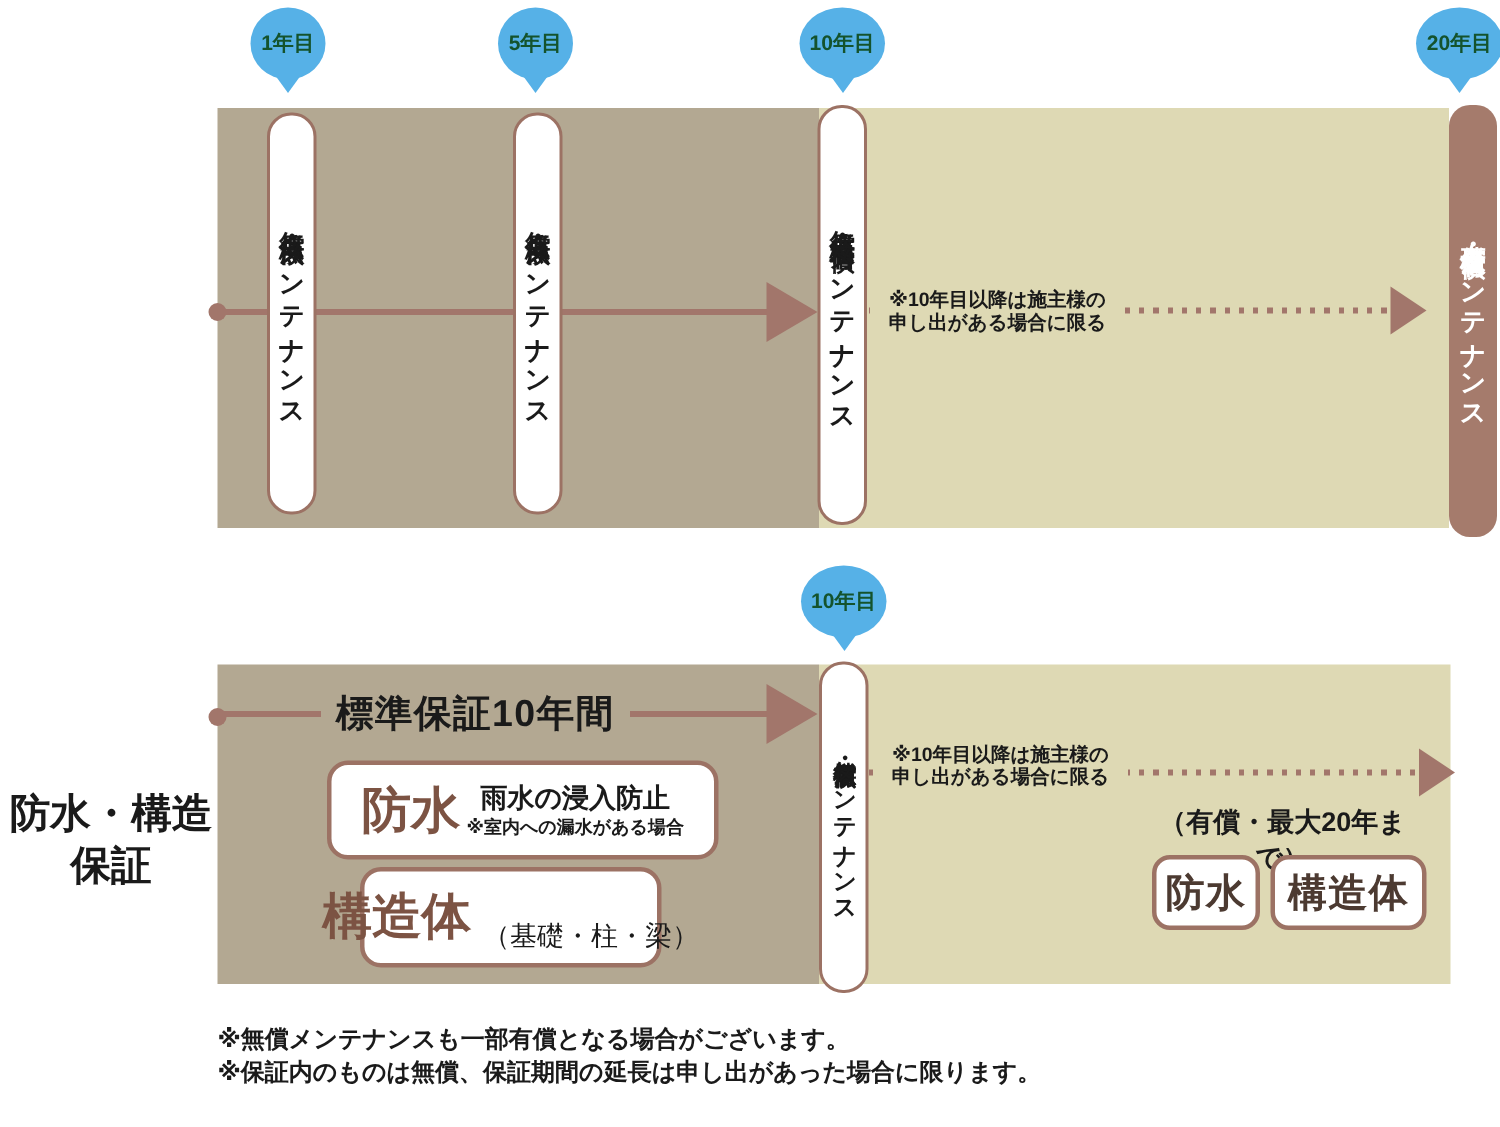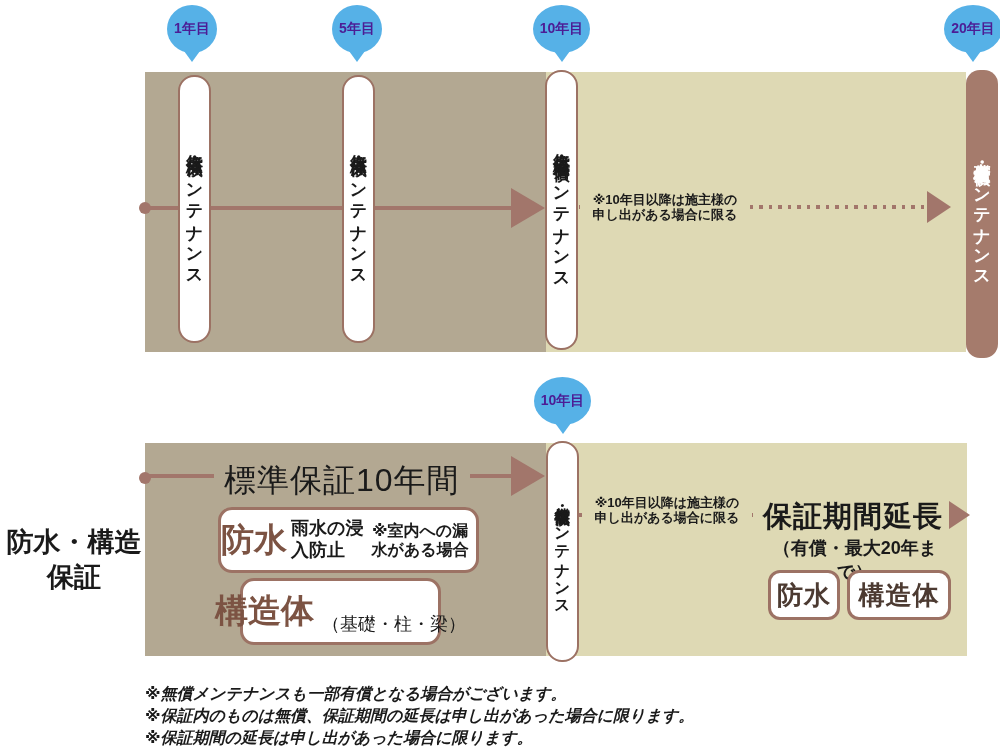--- a/index.html
+++ b/index.html
@@ -23,44 +23,44 @@
     background:repeating-linear-gradient(90deg,var(--arrow) 0 3.5px,transparent 3.5px 9.5px);}
   .vbox{position:absolute;width:33px;box-sizing:border-box;background:#fff;
     border:2px solid var(--box-border);border-radius:16px;display:flex;
     align-items:center;justify-content:center;z-index:3;}
   .vtext{writing-mode:vertical-rl;text-orientation:upright;font-weight:bold;
     font-size:17px;line-height:1;letter-spacing:2px;white-space:nowrap;}
   .vtext.tight{font-size:15.5px;letter-spacing:0.5px;}
   .vbox.paid{background:var(--paid-box);border:none;width:32px;border-radius:14px;}
   .vbox.paid .vtext{color:#fff;letter-spacing:1px;}
   .bubble{position:absolute;height:48px;background:var(--marker-blue);border-radius:50%;
-    display:flex;align-items:center;justify-content:center;color:#4c1d95;font-weight:bold;
+    display:flex;align-items:center;justify-content:center;color:#14532d;font-weight:bold;
     font-size:14px;z-index:4;}
   .bubble::after{content:"";position:absolute;left:50%;bottom:-9px;transform:translateX(-50%);
     width:0;height:0;border:8px solid transparent;border-top:11px solid var(--marker-blue);border-bottom:none;}
   .note{position:absolute;z-index:3;background:var(--band-light);font-size:13px;font-weight:bold;
     line-height:15px;text-align:center;padding:1px 0;}
-  .std-label{position:absolute;left:214px;top:459px;font-size:32px;font-weight:normal;
+  .std-label{position:absolute;left:214px;top:459px;font-size:25px;font-weight:bold;
     background:var(--band-dark);padding:0 10px;z-index:3;letter-spacing:1px;}
   .ext-title{position:absolute;left:757px;top:497px;font-size:29px;font-weight:bold;
     background:var(--band-light);padding:0 6px;z-index:3;letter-spacing:1px;}
   .ext-sub{position:absolute;left:757px;top:536px;width:196px;text-align:center;
     font-size:18px;font-weight:bold;z-index:3;}
   .tag{position:absolute;top:570px;height:50px;background:#fff;border:3px solid var(--box-border);
     border-radius:12px;display:flex;align-items:center;justify-content:center;font-size:26px;
     font-weight:bold;color:var(--tag-text);z-index:3;box-sizing:border-box;letter-spacing:1px;}
   .wbox{position:absolute;z-index:3;background:#fff;border:3px solid var(--box-border);
     border-radius:14px;box-sizing:border-box;display:flex;align-items:center;justify-content:center;}
   .browntitle{color:var(--title-brown);font-weight:bold;font-size:33px;white-space:nowrap;}
-  .wp-col{display:flex;flex-direction:row;align-items:center;line-height:1.2;margin-left:4px;}
+  .wp-col{display:flex;flex-direction:column;align-items:center;line-height:1.2;margin-left:4px;}
   .wp-l1{font-size:18px;font-weight:bold;}
   .wp-l2{font-size:12.5px;font-weight:bold;white-space:nowrap;}
-  .wp-l3{font-size:16px;font-weight:bold;text-align:center;}
+  .wp-l3{font-size:12px;font-weight:bold;text-align:center;}
   .st-detail{font-size:18px;font-weight:normal;margin-left:8px;margin-top:24px;white-space:nowrap;}
-  .foot{position:absolute;left:145px;top:683px;font-size:16px;font-weight:bold;line-height:22px;z-index:1;font-style:italic;}
+  .foot{position:absolute;left:145px;top:683px;font-size:16px;font-weight:bold;line-height:22px;z-index:1;}
 </style>
 </head>
 <body>
 
 <div class="stage" style="--band-dark: #b3a892; --band-light: #ded9b4; --arrow: #a2766b; --box-border: #9c7264; --paid-box: #a57b6c; --marker-blue: #56b1e7; --title-brown: #7c5343; --tag-text: #4c3a31;">
 
 
   <div class="band dark" style="left:145px;top:72px;width:401px;height:280px"></div>
   <div class="band light" style="left:546px;top:72px;width:420px;height:280px"></div>
 
@@ -138,29 +138,27 @@
       <span class="wp-l1">雨水の浸入防止</span>
       <span class="wp-l3">※室内への漏水がある場合</span>
     </span>
   </div>
 
   <div class="wbox" style="left:240px;top:578px;width:201px;height:67px">
     <span class="browntitle">構造体</span>
     <span class="st-detail">（基礎・柱・梁）</span>
   </div>
 
-  <div class="ext-title">保証期間延長</div>
   <div class="ext-sub">（有償・最大20年まで）</div>
 
   <div class="tag" style="left:768px;width:72px">
     <span>防水</span>
   </div>
   <div class="tag" style="left:847px;width:104px">
     <span>構造体</span>
   </div>
 
   <div class="foot">
     <div>※無償メンテナンスも一部有償となる場合がございます。</div>
     <div>※保証内のものは無償、保証期間の延長は申し出があった場合に限ります。</div>
-    <div>※保証期間の延長は申し出があった場合に限ります。</div>
   </div>
 
 </div>
 
 </body></html>

